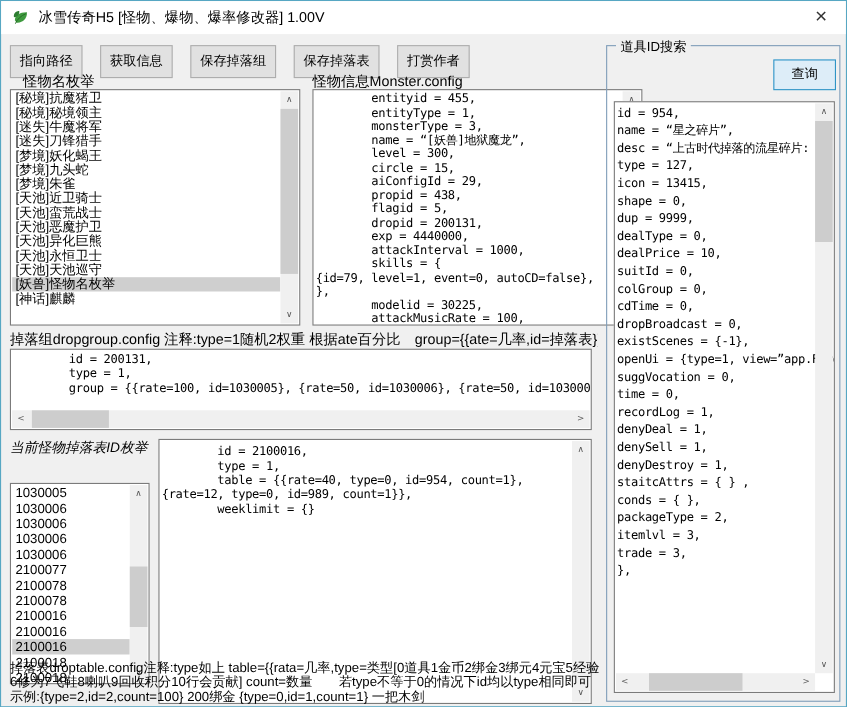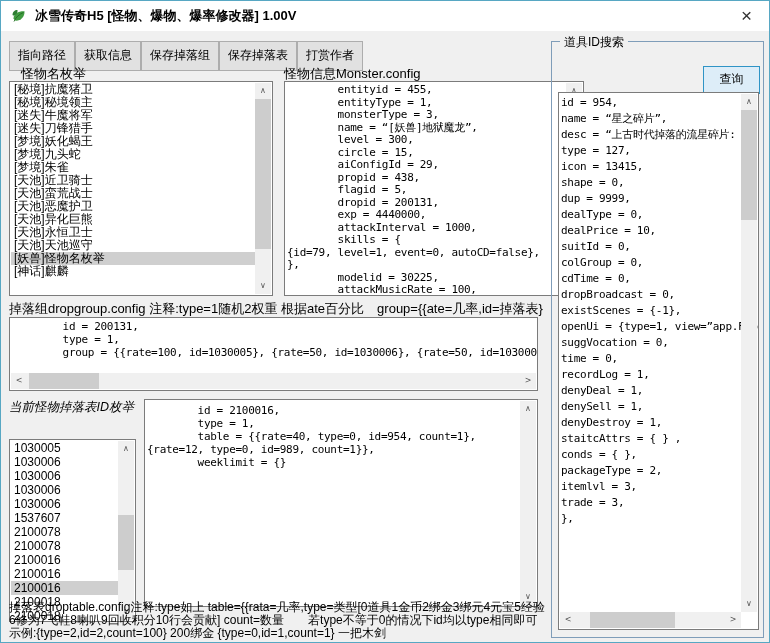--- a/index.html
+++ b/index.html
@@ -4,24 +4,24 @@
 <style>
   html,body{margin:0;padding:0;background:#d7d7d7;}
   .window{
     position:relative;width:770px;height:643px;box-sizing:border-box;
     background:#f0f0f0;border:1px solid #57a7c3;overflow:hidden;
     font-family:"Liberation Sans",sans-serif;color:#000;
   }
   
   .titlebar{position:absolute;left:0;top:0;right:0;height:30px;background:#ffffff;display:flex;align-items:center;}
   .app-icon{width:16px;height:16px;margin:0 8px 0 10px;flex:0 0 auto;}
-  .title-text{font-size:13px;font-weight:bold;white-space:nowrap;}
+  .title-text{font-size:13px;font-weight:normal;white-space:nowrap;}
   .close-btn{position:absolute;right:0;top:0;width:45px;height:29px;display:flex;align-items:center;justify-content:center;font-size:19px;color:#333;cursor:pointer;}
   
-  .toolbar{position:absolute;left:8px;top:40px;display:flex;}
+  .toolbar{position:absolute;left:8px;top:40px;display:flex;gap:16px;}
   .win-btn{height:28px;padding:0 8px;background:#e1e1e1;border:1px solid #adadad;font-size:12px;line-height:26px;text-align:center;white-space:nowrap;cursor:pointer;}
   
   .sunken{position:absolute;background:#fff;border:1px solid #7b7b7b;box-sizing:border-box;overflow:hidden;}
   .label{position:absolute;font-size:13px;white-space:nowrap;}
   .codepre{font-family:"DejaVu Sans Mono",monospace;font-size:11px;letter-spacing:-0.3px;line-height:12.5px;white-space:pre;margin:0;padding:2px 0 0 2px;}
   
   .list-content{position:absolute;left:1px;top:1px;bottom:1px;right:17px;overflow:hidden;}
   .list-item{height:13px;line-height:13px;font-size:12px;padding-left:3px;white-space:nowrap;cursor:default;}
   .ids .list-item{height:14px;line-height:14px;}
   .list-item.selected{background:#cfcfcf;}
@@ -29,21 +29,21 @@
   .vscroll{position:absolute;top:1px;right:1px;bottom:1px;width:16px;background:#f0f0f0;}
   .hscroll{position:absolute;left:1px;right:1px;bottom:1px;height:16px;background:#f0f0f0;}
   .sb-arrow{position:absolute;width:16px;height:16px;text-align:center;line-height:16px;font-size:8px;color:#555;font-family:"DejaVu Sans",sans-serif;}
   .sb-up{top:0;left:0}.sb-down{bottom:0;left:0}.sb-left{left:0;top:0}.sb-right{right:0;top:0}
   .sb-vthumb{position:absolute;left:0;width:16px;background:#cdcdcd;}
   .sb-hthumb{position:absolute;top:0;height:16px;background:#cdcdcd;}
   
   .groupbox{position:absolute;left:550px;top:40px;width:213px;height:597px;border:1px solid #7f9db9;box-sizing:border-box;}
   .group-legend{position:absolute;left:8px;top:-8px;background:#f0f0f0;padding:0 4px;font-size:12px;}
   .search-input{position:absolute;left:7px;top:17px;width:132px;height:24px;box-sizing:border-box;border:1px solid #7a7a7a;font-size:16px;padding:2px 4px;font-family:"Liberation Sans",sans-serif;background:#fff;margin-top:36px;}
-  .query-btn{position:absolute;left:151px;top:24px;width:55px;height:26px;background:#ddedf8;border:1px solid #2f94c6;font-size:12px;line-height:24px;text-align:center;cursor:pointer;}
+  .query-btn{position:absolute;left:151px;top:12px;width:55px;height:26px;background:#ddedf8;border:1px solid #2f94c6;font-size:12px;line-height:24px;text-align:center;cursor:pointer;}
   .result-box{left:6px;top:50px;width:201px;height:538px;}
   .result-pre{line-height:16px;}
   .footer-note{position:absolute;left:8px;top:600px;width:537px;height:40px;font-size:12px;line-height:13.2px;overflow:hidden;}
 </style>
 </head>
 <body>
 
 <div class="window">
 
   <div class="titlebar">
@@ -132,37 +132,37 @@
   </div>
 
   <div class="label" style="left:8px;top:398px;font-size:12.5px;font-style:italic;">当前怪物掉落表ID枚举</div>
   <div class="sunken ids" style="left:8px;top:438px;width:127px;height:183px;">
     <div class="list-content">
         <div class="list-item">1030005</div>
         <div class="list-item">1030006</div>
         <div class="list-item">1030006</div>
         <div class="list-item">1030006</div>
         <div class="list-item">1030006</div>
-        <div class="list-item">1537607</div>
+        <div class="list-item">2100077</div>
         <div class="list-item">2100078</div>
         <div class="list-item">2100078</div>
         <div class="list-item">2100016</div>
         <div class="list-item">2100016</div>
         <div class="list-item selected">2100016</div>
         <div class="list-item">2100018</div>
         <div class="list-item">2100018</div>
       </div>
     <div class="vscroll">
       <div class="sb-arrow sb-up">∧</div>
       <div class="sb-vthumb" style="top:74px;height:55px;"></div>
       <div class="sb-arrow sb-down">∨</div>
     </div>
   </div>
 
-  <div class="sunken" style="left:143px;top:398px;width:394px;height:208px;">
+  <div class="sunken" style="left:143px;top:398px;width:394px;height:241px;">
     <pre class="codepre" style="line-height:13px;padding-top:4px;">        id = 2100016,
         type = 1,
         table = {{rate=40, type=0, id=954, count=1},
 {rate=12, type=0, id=989, count=1}},
         weeklimit = {}</pre>
     <div class="vscroll">
       <div class="sb-arrow sb-up">∧</div>
       <div class="sb-arrow sb-down">∨</div>
     </div>
   </div>

